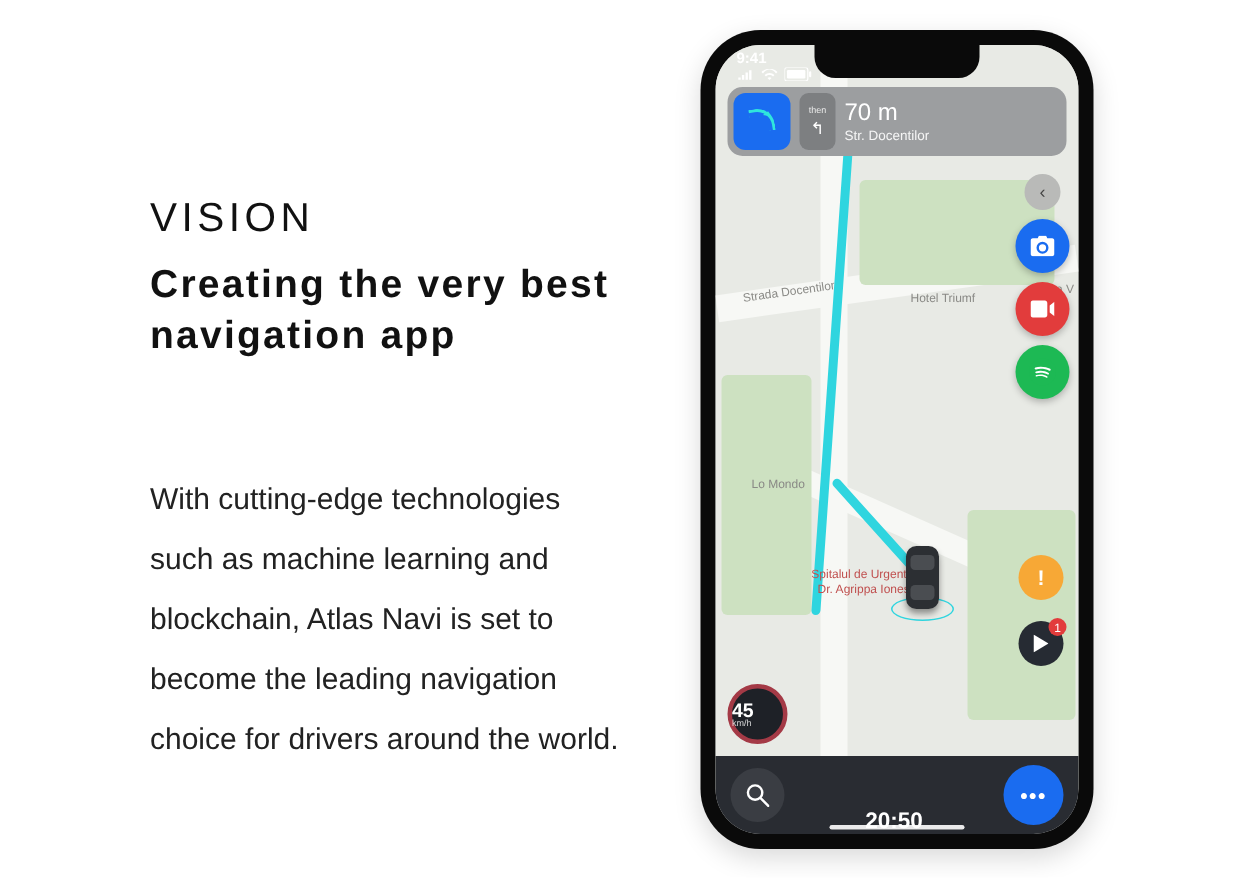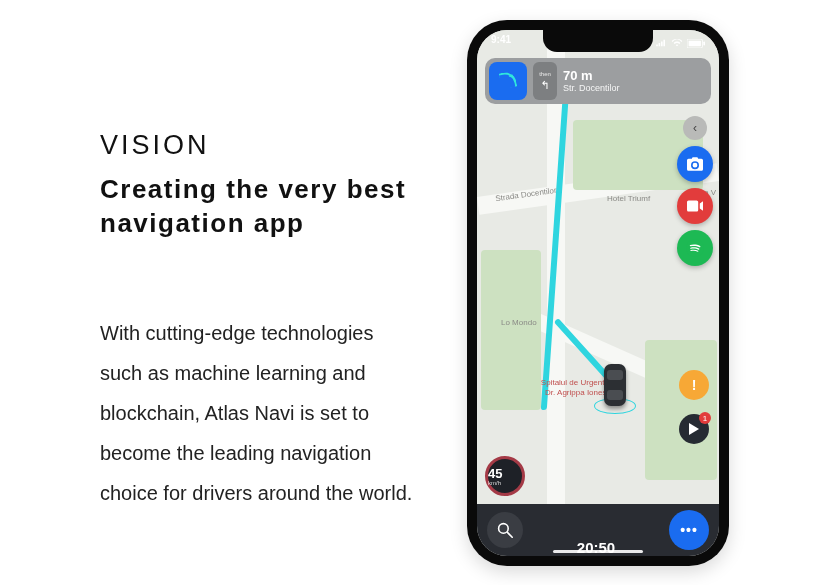--- a/index.html
+++ b/index.html
@@ -75,20 +75,21 @@
     position: absolute;
     top: 4px; left: 0; right: 0;
     height: 18px;
     display: flex;
     justify-content: space-between;
     padding: 0 14px;
     font-size: 10px;
     font-weight: 600;
     color: #fff;
     z-index: 49;
+    flex-direction: column;
   }
   .status-right { display: flex; gap: 4px; align-items: center; }
   .wifi-icon, .signal-icon, .battery-icon { display: inline-flex; align-items: center; }
 
   
   .map {
     position: absolute;
     top: 0; left: 0; right: 0; bottom: 52px;
     background: #e8eae5;
   }
@@ -187,21 +188,21 @@
     justify-content:center;
     color:#eaeaea;
     font-size:6px;
     gap:2px;
   }
   .then-arrow {
     color:#fff;
     font-size:11px;
   }
   .nav-text { color: #fff; line-height: 1.2; }
-  .nav-dist { font-size: 13px; font-weight: 700; }
+  .nav-dist { font-size: 16px; font-weight: 400; }
   .nav-street { font-size: 9px; opacity: .9; }
 
   
   .fab-col {
     position: absolute;
     right: 6px;
     top: 86px;
     display: flex;
     flex-direction: column;
     gap: 6px;

